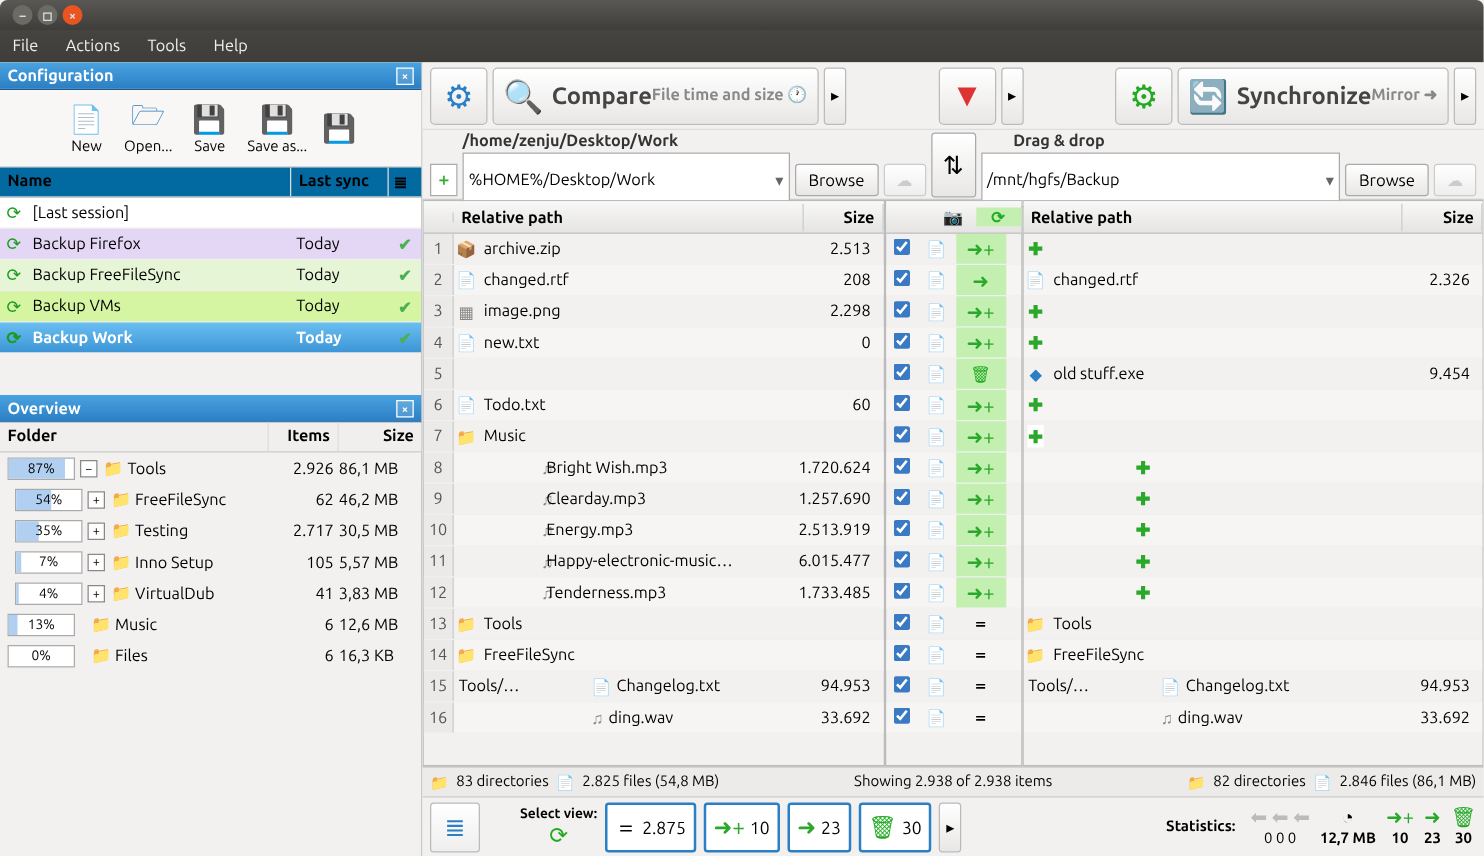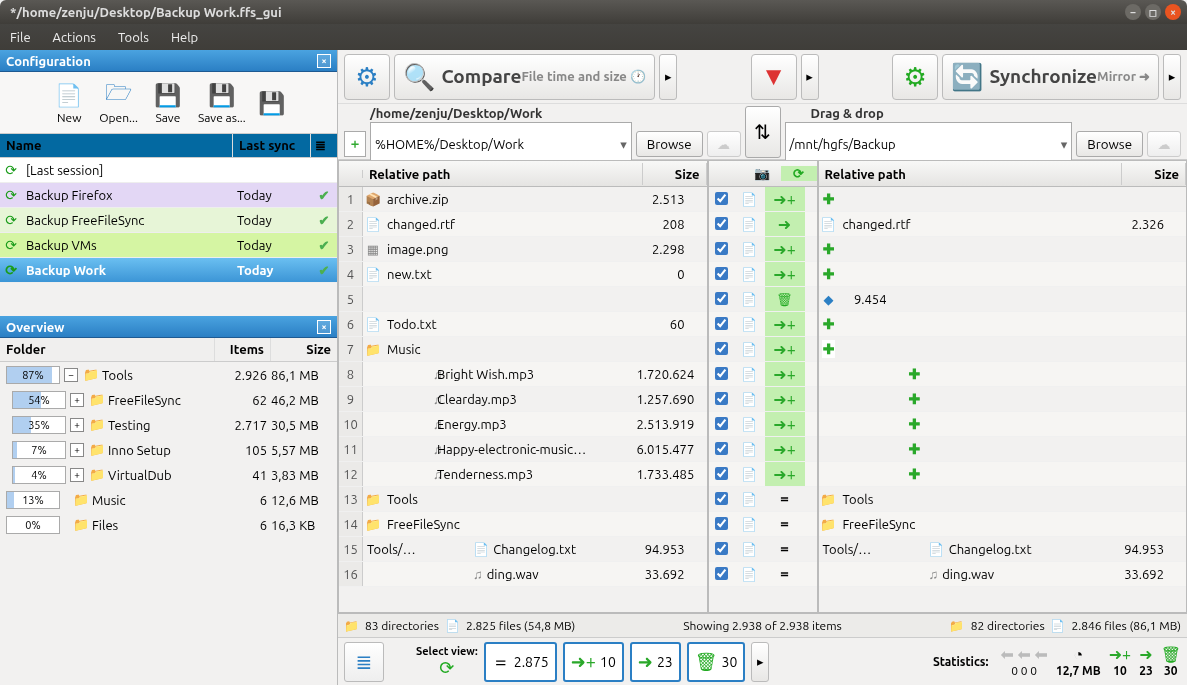--- a/index.html
+++ b/index.html
@@ -101,21 +101,21 @@
 .gh-row { width: 24px; }
 .gh-path { flex: 1; }
 .gh-size { width: 64px; text-align: right; }
 .gh-mid { flex: 1; display: flex; align-items: center; justify-content: center; }
 .gbody { flex: 1; overflow: auto; }
 .grow { height: 25px; display: flex; align-items: center; border-bottom: 1px solid #f0f0f0; }
 .grow.alt { background: #f6f5f3; }
 .g-num { width: 24px; text-align: center; background: #ebeae8; border-right: 1px solid #ccc; color: #555; align-self: stretch; display:flex; align-items:center; justify-content:center; }
 .g-ic { width: 20px; text-align: center; }
 .g-nm { flex: 1; padding: 0 4px; white-space: nowrap; overflow: hidden; text-overflow: ellipsis; }
-.g-sz { width: 70px; text-align: right; padding-right: 22px; }
+.g-sz { width: 70px; text-align: right; padding-right: 10px; }
 .g-chk { width: 26px; text-align: center; }
 .g-chk input { accent-color: #3a7ac5; }
 .g-cat { width: 30px; text-align: center; color: #777; }
 .g-act { width: 40px; text-align: center; display:flex; align-items:center; justify-content:center; align-self:stretch; }
 .g-act.green { background: #c3efb0; }
 .fileic { color: #888; }
 .folderic { color: #d9b85a; }
 .musicic { color: #888; }
 .arrow-create { color: #2aa82a; font-size:16px; }
 .arrow-update { color: #2aa82a; font-size:16px; }
@@ -136,21 +136,20 @@
 .selbox .n { font-weight: normal; font-size:14px;}
 .statsbox { display: flex; align-items: center; gap: 8px; margin-left: auto; font-size: 12px; }
 .statgrp { display: flex; flex-direction: column; align-items: center; gap:0; line-height:1.1;}
 .statgrp .ic { font-size: 16px; }
 .statlbl { font-weight: bold; margin-right:4px;}
 </style>
 </head>
 <body>
 
 <div class="titlebar">
-  <span class="title">*/home/zenju/Desktop/Backup Work.ffs_gui</span>
   <span class="winbtn min-btn">–</span>
   <span class="winbtn max-btn">◻</span>
   <span class="winbtn close-btn">×</span>
 </div>
 
 <div class="menubar">
   <span>File</span>
   <span>Actions</span>
   <span>Tools</span>
   <span>Help</span>
@@ -626,20 +625,21 @@
               <span class="g-nm"></span>
               <span class="g-sz"></span>
             </div>
             <div class="grow alt">
               <span class="g-ic"><span class="plus-ic">✚</span></span>
               <span class="g-nm"></span>
               <span class="g-sz"></span>
             </div>
             <div class="grow">
               <span class="g-ic"><span style="color:#2b7fc4">◆</span></span>
+              <span class="g-nm">old stuff.exe</span>
               <span class="g-sz">9.454</span>
             </div>
             <div class="grow alt">
               <span class="g-ic"><span class="plus-ic">✚</span></span>
               <span class="g-nm"></span>
               <span class="g-sz"></span>
             </div>
             <div class="grow">
               <span class="g-ic"><span class="plus-ic" style="background:#fff;padding:1px">✚</span></span>
               <span class="g-nm"></span>

